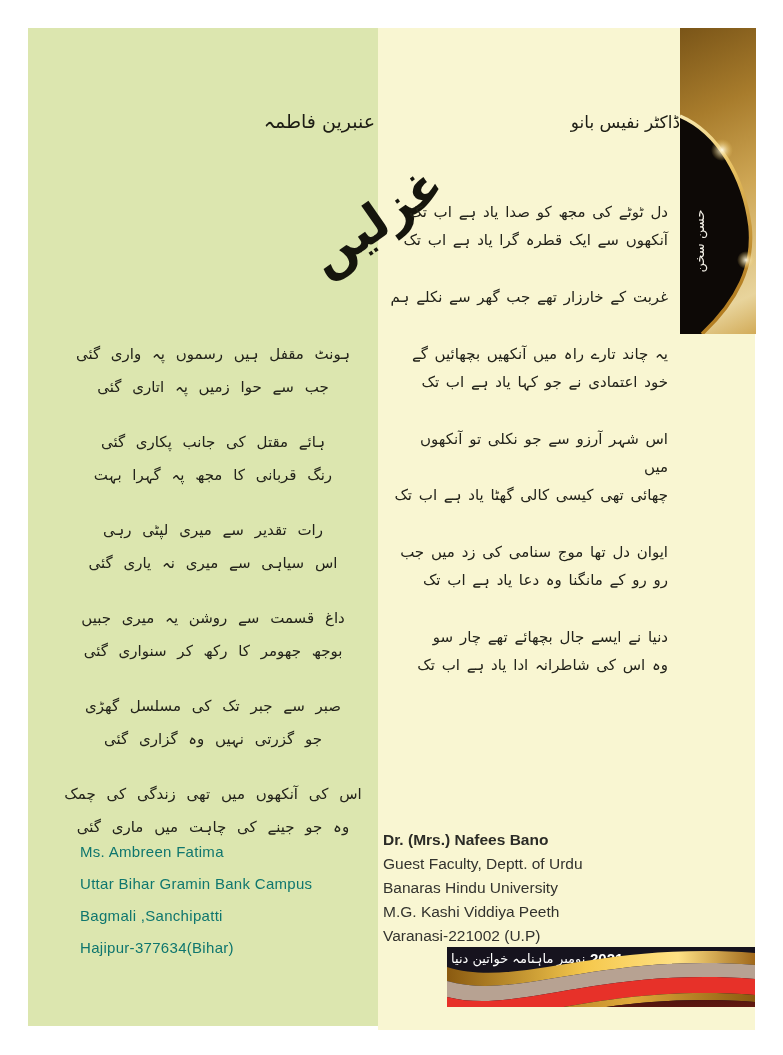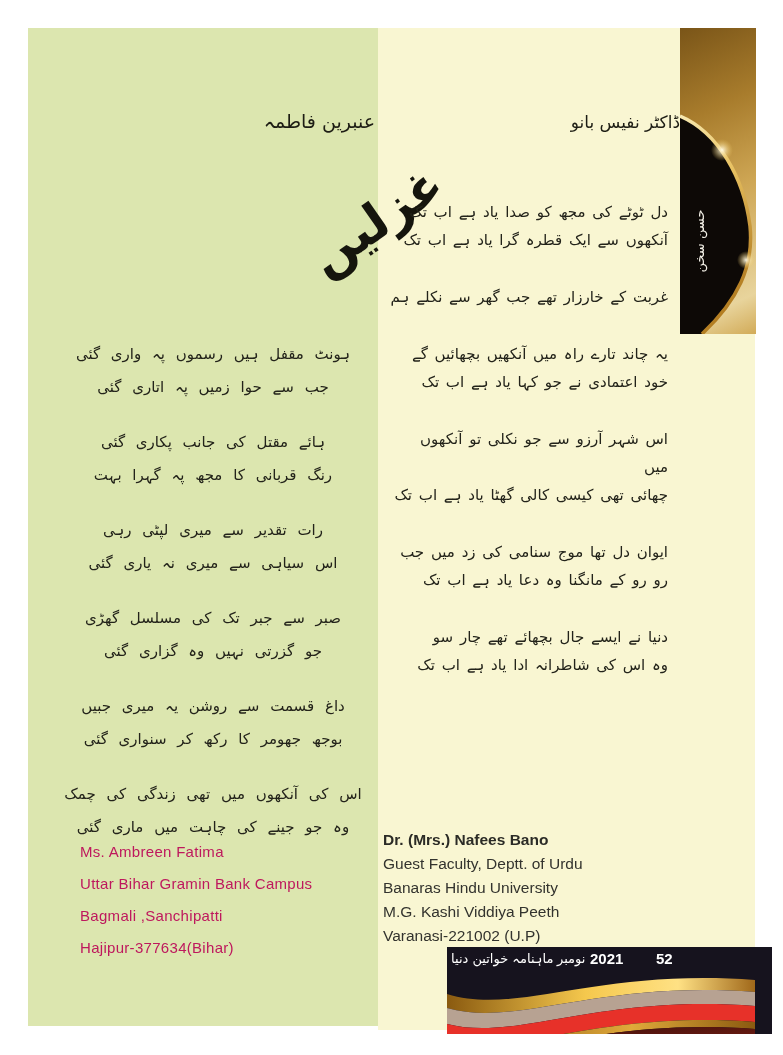--- a/index.html
+++ b/index.html
@@ -53,32 +53,32 @@
   .poems-left .couplet { margin-bottom:22px; }
   .poems-right {
     left:390px; top:198px; width:278px; text-align:right;
     font-size:15px; line-height:28px; word-spacing:2px;
   }
   .poems-right .couplet { margin-bottom:29px; }
   
   .contact-left {
     position:absolute; left:80px; top:836px; width:290px;
     font-family:"Liberation Sans", sans-serif; font-size:15px;
-    line-height:32px; color:#be185d; letter-spacing:0.3px;
+    line-height:32px; color:#0f766e; letter-spacing:0.3px;
   }
   .contact-right {
     position:absolute; left:383px; top:828px; width:290px;
     font-family:"Liberation Sans", sans-serif; font-size:15.5px;
     line-height:24px; color:#33332e;
   }
   .contact-right .name { font-weight:bold; color:#2b2b26; }
   
   .footer-bar {
-    position:absolute; left:447px; top:947px; width:308px; height:87px;
-    background:#16131e; overflow:hidden;padding-left:17px;
+    position:absolute; left:447px; top:947px; width:308px; height:60px;
+    background:#16131e; overflow:hidden;
   }
   .footer-bar .ftext { position:absolute; color:#ffffff; white-space:nowrap; }
   .f-magazine { left:4px; top:4px; font-size:13px; direction:rtl; }
   .f-month   { left:110px; top:4px; font-size:13px; direction:rtl; }
   .f-year    { left:143px; top:3px; font-size:15px; font-weight:bold;
                font-family:"Liberation Sans", sans-serif; }
   .f-page    { left:209px; top:3px; font-size:15px; font-weight:bold;
                font-family:"Liberation Sans", sans-serif; }
   .footer-waves { position:absolute; left:0; bottom:0; }
 </style>
@@ -123,26 +123,26 @@
     </div>
     <div class="couplet">
       <div class="poem-line">ہائے مقتل کی جانب پکاری گئی</div>
       <div class="poem-line">رنگ قربانی کا مجھ پہ گہرا بہت</div>
     </div>
     <div class="couplet">
       <div class="poem-line">رات تقدیر سے میری لپٹی رہی</div>
       <div class="poem-line">اس سیاہی سے میری نہ یاری گئی</div>
     </div>
     <div class="couplet">
+      <div class="poem-line">داغ قسمت سے روشن یہ میری جبیں</div>
+      <div class="poem-line">بوجھ جھومر کا رکھ کر سنواری گئی</div>
+    </div>
+    <div class="couplet">
       <div class="poem-line">صبر سے جبر تک کی مسلسل گھڑی</div>
       <div class="poem-line">جو گزرتی نہیں وہ گزاری گئی</div>
-    </div>
-    <div class="couplet">
-      <div class="poem-line">داغ قسمت سے روشن یہ میری جبیں</div>
-      <div class="poem-line">بوجھ جھومر کا رکھ کر سنواری گئی</div>
     </div>
     <div class="couplet">
       <div class="poem-line">اس کی آنکھوں میں تھی زندگی کی چمک</div>
       <div class="poem-line">وہ جو جینے کی چاہت میں ماری گئی</div>
     </div>
   </div>
 
   <div class="poems poems-right">
     <div class="couplet">
       <div class="poem-line">دل ٹوٹے کی مجھ کو صدا یاد ہے اب تک</div>

